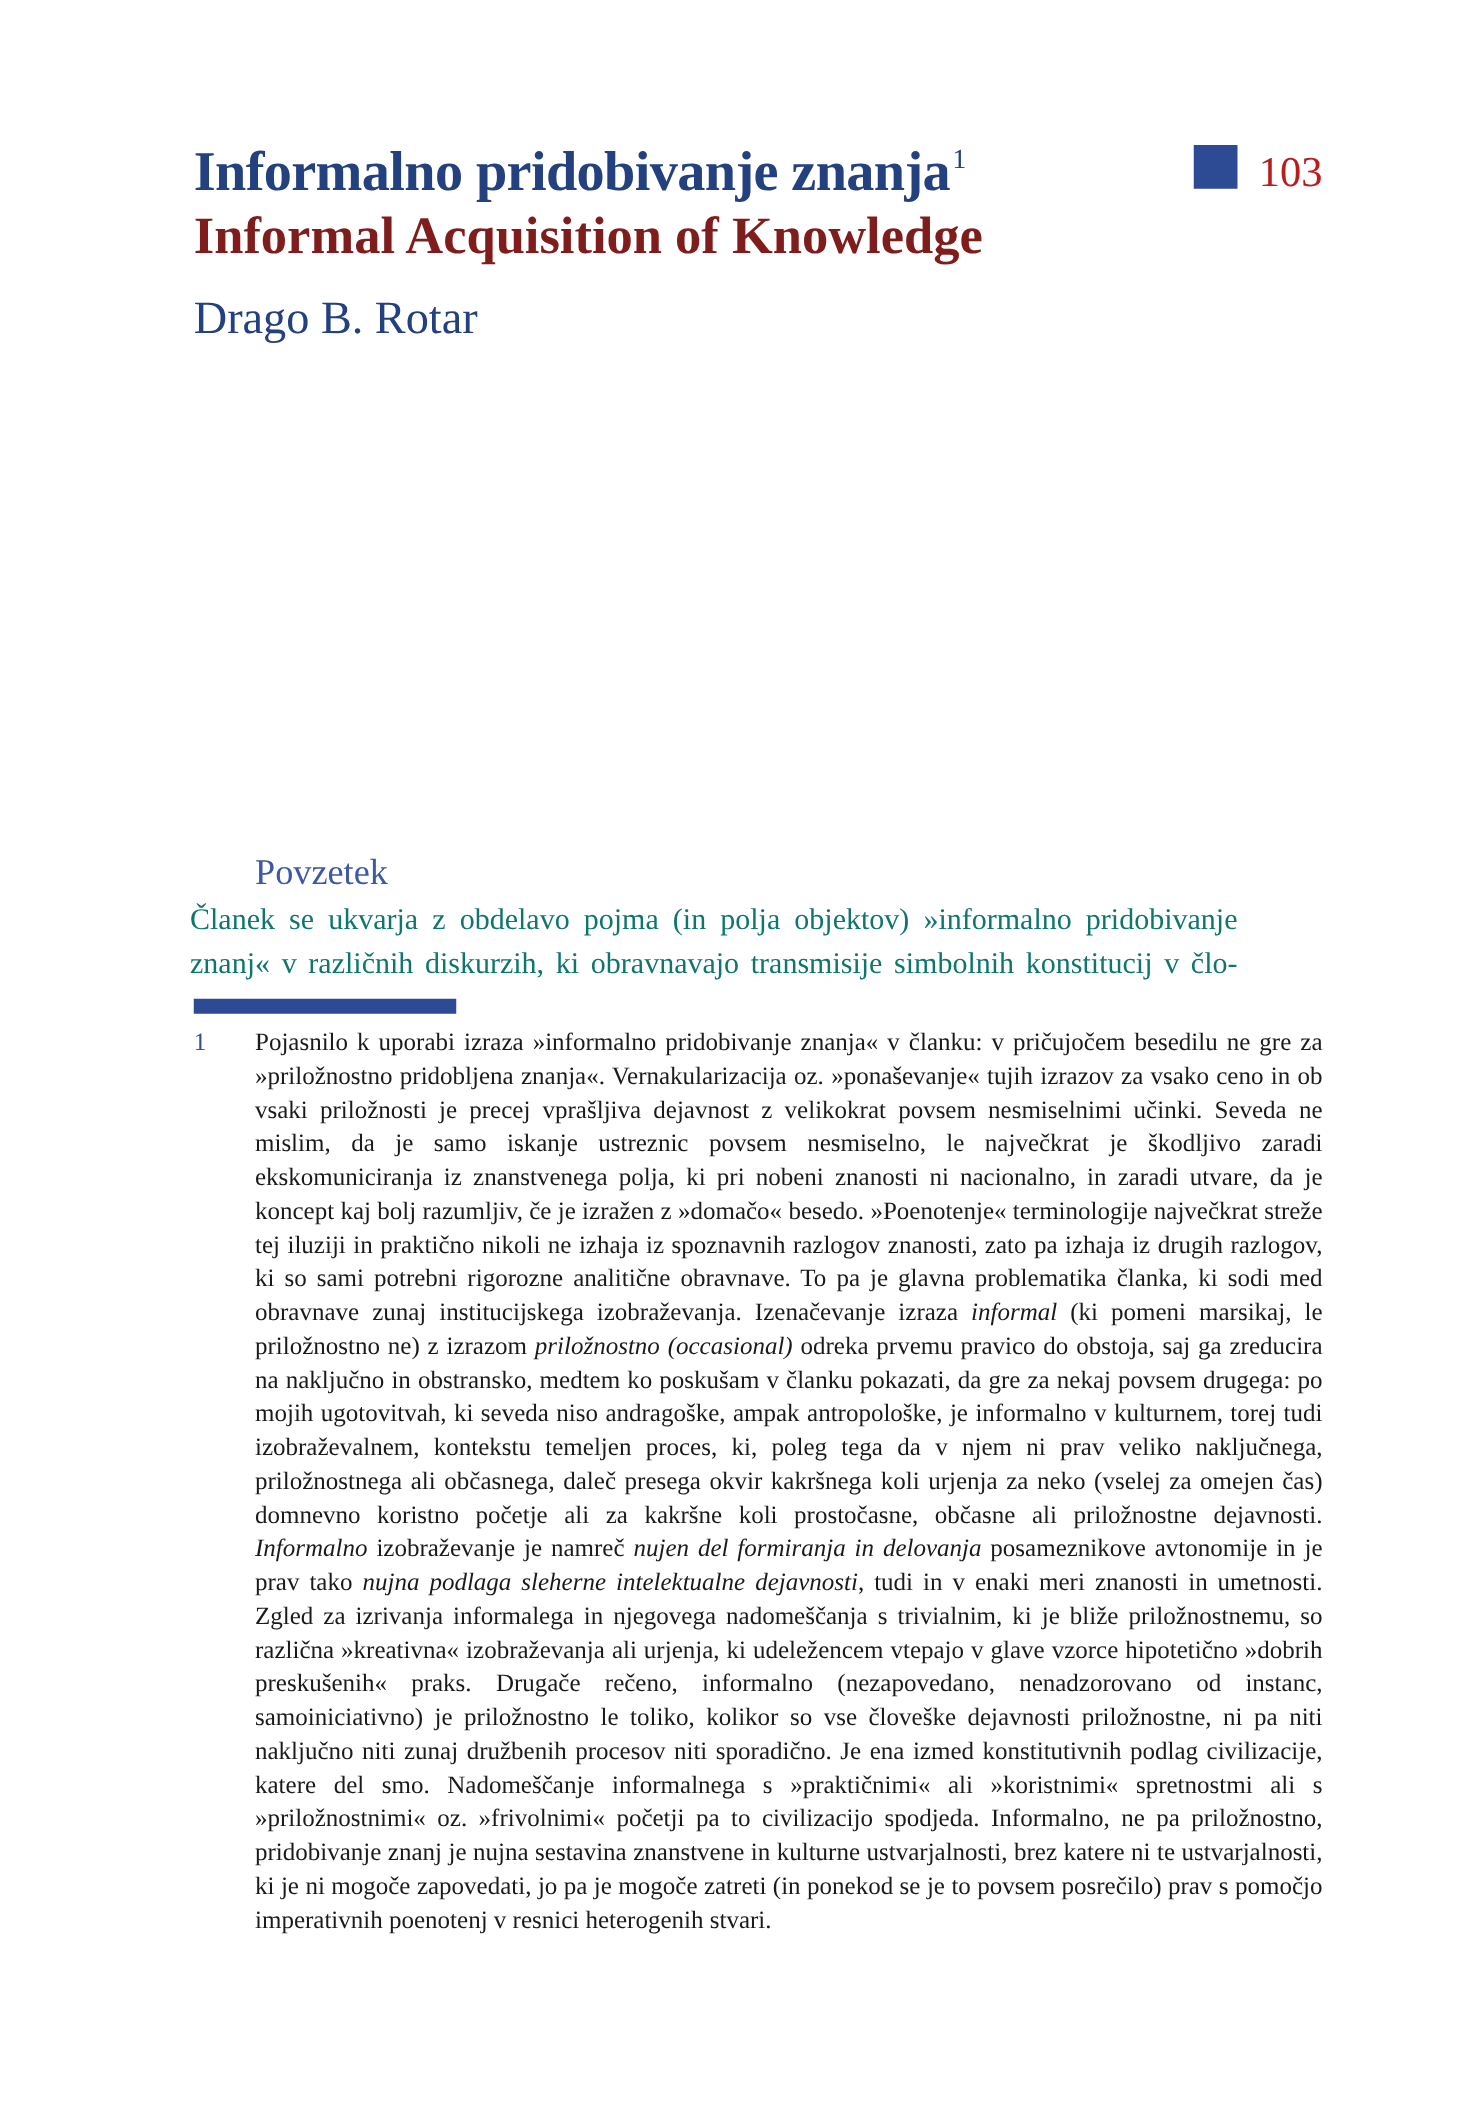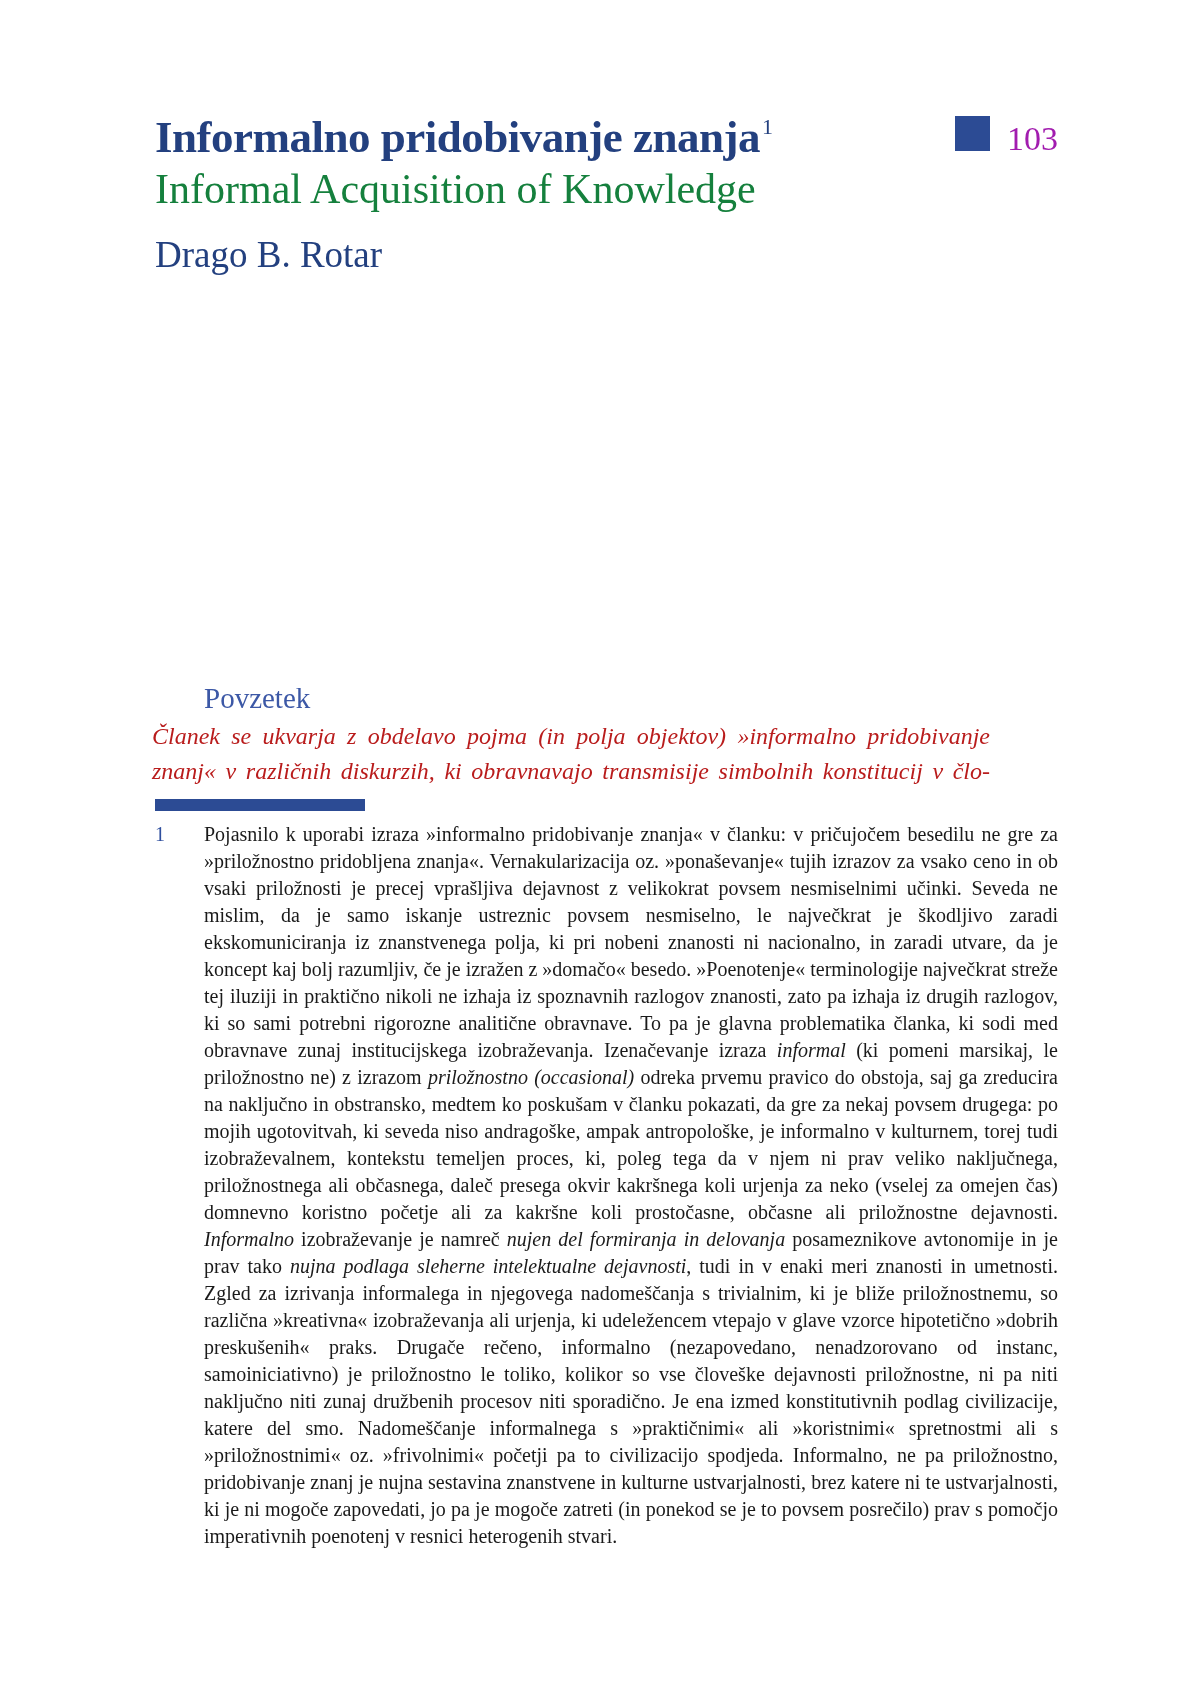--- a/index.html
+++ b/index.html
@@ -39,22 +39,22 @@
   .title-sl sup {
     font-size: 22px;
     font-weight: 400;
     vertical-align: 18px;
     margin-left: 2px;
   }
   .title-en {
     margin: 0;
     font-size: 42px;
     line-height: 50px;
-    font-weight: 400;
-    color: #15803d;
+    font-weight: 700;
+    color: #7f1d1d;
   }
   .author {
     margin: 21px 0 0 0;
     font-size: 37px;
     line-height: 40px;
     font-weight: 400;
     color: #23407f;
   }
 
   
@@ -68,42 +68,41 @@
   }
   .corner-square {
     width: 35px;
     height: 35px;
     background: #2c4b94;
   }
   .page-number {
     font-size: 34px;
     line-height: 35px;
     padding-top: 5px;
-    color: #a21caf;
+    color: #b91c1c;
   }
 
   
   .abstract {
     position: absolute;
     left: 152px;
     top: 680px;
     width: 838px;
   }
   .abstract-label {
     margin: 0 0 3px 52px;
     font-size: 29px;
     line-height: 36px;
     color: #3c58a6;
   }
   .abstract-text {
     margin: 0;
     font-size: 24px;
     line-height: 35px;
-    color: #b91c1c;
-    font-style: italic;
+    color: #0f766e;
   }
   .abstract-text .a-line {
     display: block;
     text-align: justify;
     text-align-last: justify;
     white-space: nowrap;
   }
 
   
   .footnote {

